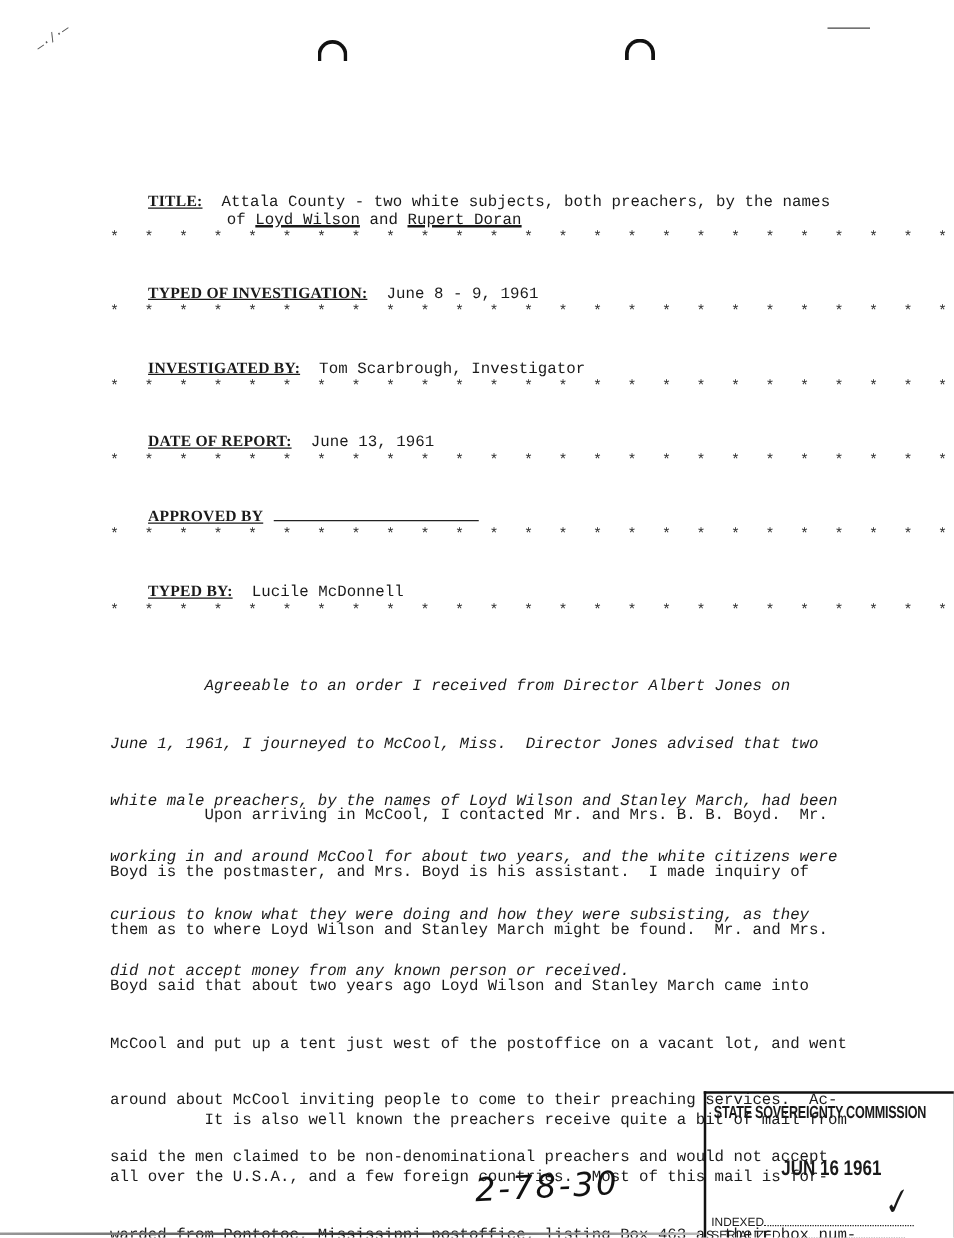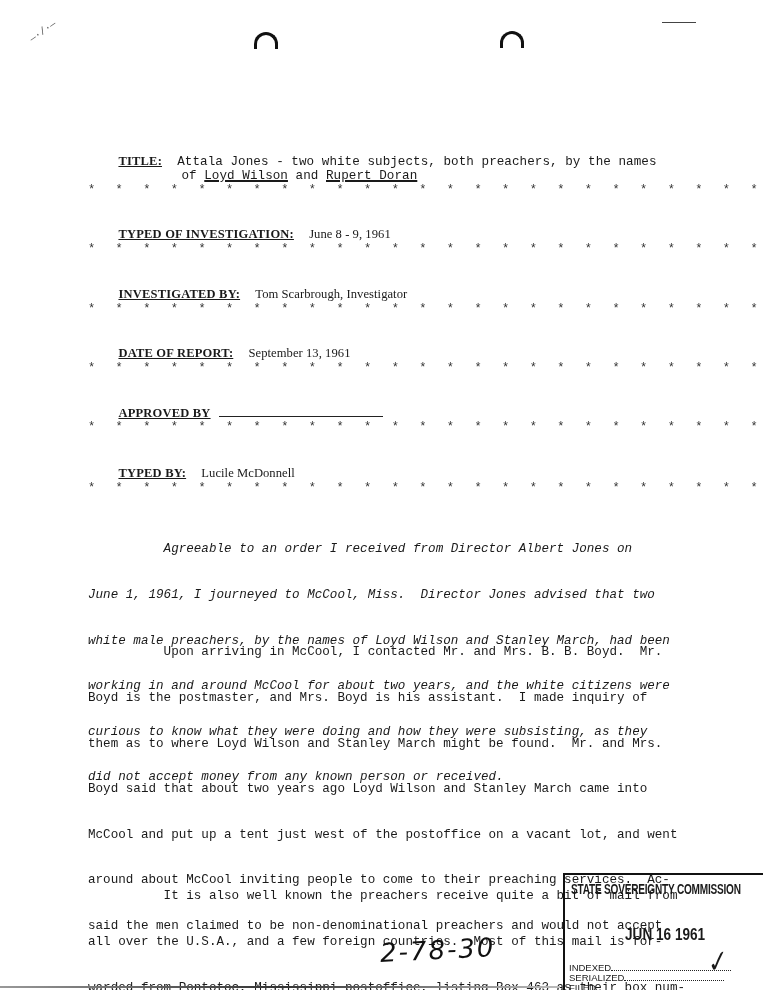--- a/index.html
+++ b/index.html
@@ -2,66 +2,66 @@
 <html><head>
 <meta charset="utf-8">
 <style>
   html, body { margin: 0; padding: 0; background: #ffffff; }
   body { width: 763px; height: 990px; position: relative; overflow: hidden;
          font-family: "Liberation Mono", "DejaVu Sans Mono", monospace; color: #1a1a1a; }
   .page { position: absolute; left: 0; top: 0; width: 763px; height: 990px; background: #fff; }
   .line { position: absolute; left: 88px; font-size: 12.6px; line-height: 15px; white-space: pre; letter-spacing: 0.05px; }
   .stars { position: absolute; left: 88px; font-size: 12px; letter-spacing: 6.6px; color: #333; white-space: pre; }
   .label { font-family: "Liberation Serif", "DejaVu Serif", serif; font-weight: bold; font-size: 12.5px; letter-spacing: 0.2px; text-decoration: underline; }
-  .value { font-family: Liberation Serif, serif; }
+  .value { font-family: Liberation Mono, monospace; }
   .para { position: absolute; left: 88px; width: 600px; font-size: 12.6px; line-height: 15.2px; white-space: pre; }
   .ul { text-decoration: underline; text-decoration-thickness: 1.5px; margin-top: 36px; }
   .punch { position: absolute; width: 18px; height: 14px; border: 3px solid #111; border-bottom: none; border-radius: 12px 12px 0 0; }
   .approved-line { display: inline-block; width: 164px; border-bottom: 1px solid #222; height: 10px; vertical-align: baseline; margin-left: 8px; }
   .stamp { position: absolute; left: 563px; top: 873px; width: 198px; height: 117px; border-left: 2px solid #111; border-top: 2px solid #111; border-right: 2px solid #111; }
   .stamp-title { position: absolute; left: 6px; top: 6px; font-family: "Liberation Sans", sans-serif; font-weight: bold; font-size: 14px; letter-spacing: -0.3px; transform: scaleX(0.72); transform-origin: left; white-space: nowrap; }
   .stamp-date { position: absolute; left: 60px; top: 50px; font-family: "Liberation Sans", sans-serif; font-weight: bold; font-size: 17px; transform: scaleX(0.8); transform-origin: left; white-space: nowrap; }
-  .stamp-field { position: absolute; left: 4px; font-family: "Liberation Sans", sans-serif; font-size: 9.5px; line-height: 10px; white-space: nowrap; }
+  .stamp-field { position: absolute; left: 4px; font-family: "Liberation Sans", sans-serif; font-size: 9.5px; line-height: 10px; white-space: nowrap; margin-top: 10px; }
   .dots { display: inline-block; border-bottom: 1px dotted #222; height: 7px; }
   .initials { position: absolute; left: 140px; top: 72px; font-family: "DejaVu Serif", serif; font-style: italic; font-size: 26px; transform: rotate(-20deg); }
   .bottom-rule { position: absolute; left: 0; top: 986px; width: 560px; height: 2px; background: linear-gradient(to right, #999, #333 50%, #bbb); }
 </style>
 </head>
 <body>
 
 <div class="page">
 
   <div style="position:absolute;left:28px;top:26px;font-size:10px;color:#555;transform:rotate(-35deg);">—·/·—</div>
   <div style="position:absolute;left:662px;top:22px;width:34px;border-top:1px solid #444;"></div>
   <div class="punch" style="left:254px;top:32px;"></div>
   <div class="punch" style="left:500px;top:31px;"></div>
 
   <div class="line" style="top:139px;">
-    <span class="label">TITLE:</span>  <span>Attala Jones - two white subjects, both preachers, by the names</span>
+    <span class="label">TITLE:</span>  <span>Attala County - two white subjects, both preachers, by the names</span>
   </div>
   <div class="line" style="top:154px;left:151px;">
     <span>of </span><span class="ul">Loyd Wilson</span><span> and </span><span class="ul">Rupert Doran</span>
   </div>
 
   <div class="stars" style="top:183px;">* * * * * * * * * * * * * * * * * * * * * * * * * * * * * * * * * * * * *</div>
 
   <div class="line" style="top:212px;">
     <span class="label">TYPED OF INVESTIGATION:</span>  <span class="value">June 8 - 9, 1961</span>
   </div>
 
   <div class="stars" style="top:242px;">* * * * * * * * * * * * * * * * * * * * * * * * * * * * * * * * * * * * *</div>
 
   <div class="line" style="top:272px;">
     <span class="label">INVESTIGATED BY:</span>  <span class="value">Tom Scarbrough, Investigator</span>
   </div>
 
   <div class="stars" style="top:302px;">* * * * * * * * * * * * * * * * * * * * * * * * * * * * * * * * * * * * *</div>
 
   <div class="line" style="top:331px;">
-    <span class="label">DATE OF REPORT:</span>  <span class="value">September 13, 1961</span>
+    <span class="label">DATE OF REPORT:</span>  <span class="value">June 13, 1961</span>
   </div>
 
   <div class="stars" style="top:361px;">* * * * * * * * * * * * * * * * * * * * * * * * * * * * * * * * * * * * *</div>
 
   <div class="line" style="top:391px;text-align:center;">
     <span class="label">APPROVED BY</span><span class="approved-line"></span>
   </div>
 
   <div class="stars" style="top:420px;">* * * * * * * * * * * * * * * * * * * * * * * * * * * * * * * * * * * * *</div>
 

